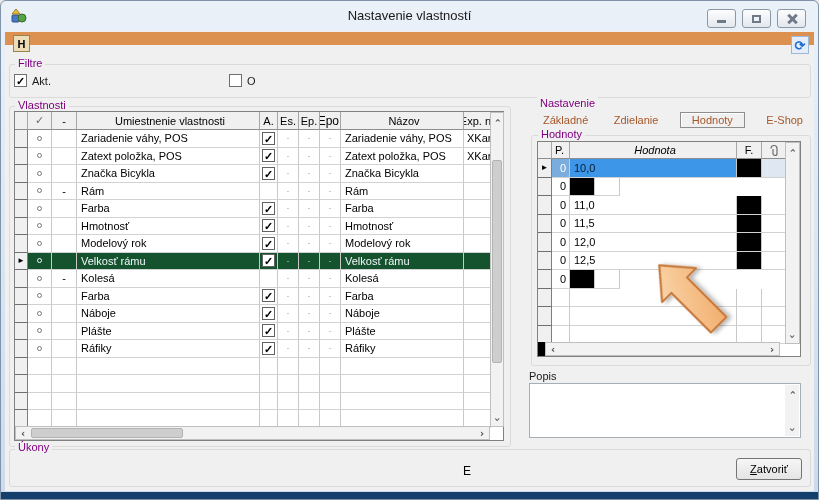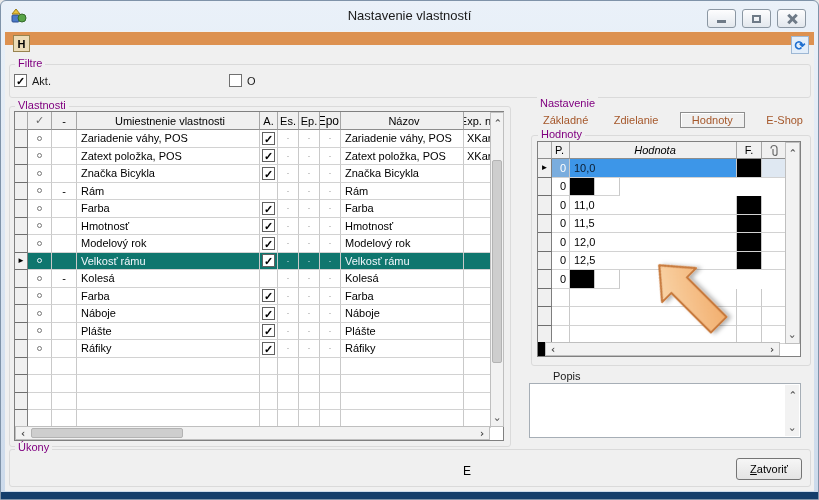--- a/index.html
+++ b/index.html
@@ -52,21 +52,21 @@
   .c-check{ width:24px; justify-content:center; }
   .c-dash{ width:25px; justify-content:center; }
   .c-place{ width:183px; padding-left:4px; }
   .c-a{ width:18px; justify-content:center; }
   .c-dot{ width:21px; justify-content:center; color:#8f8f8f; font-size:9px; }
   .c-name{ width:123px; padding-left:4px; }
   .c-exp{ width:27px; padding-left:3px; }
   .bullet{ width:5px; height:5px; border:1px solid #777; border-radius:50%; }
   .cb{ width:13px; height:13px; background:#fff; border:1px solid #616161; line-height:12px; text-align:center;
        font-size:11px; font-weight:bold; color:#000; }
-  .sel .vc{ background:#0f766e; color:#f3f8fd; }
+  .sel .vc{ background:#14532d; color:#f3f8fd; }
   .sel .c-rind{ background:#f0f0f0; color:#000; }
   .sel .c-dot{ color:#d8e6f5; }
   .sel .bullet{ border-color:#eef4fb; }
   
   .vtable{ position:absolute; left:9px; top:80px; width:490px; height:330px; border:1px solid #808080; background:#fff; }
   .vt-hd{ height:18px; }
   .vt-body .vrow{ height:17.5px; }
   
   .htable{ position:absolute; left:532px; top:110px; width:264px; height:216px; border:1px solid #808080; background:#fff; }
   .h-rind{ width:14px; background:#f0f0f0; border-right:1px solid #7e7e7e; border-bottom:1px solid #6f6f6f;
@@ -85,21 +85,21 @@
   .sb{ position:absolute; background:#f2f2f2; border:1px solid #bfbfbf; }
   .sb .arr{ position:absolute; width:100%; height:14px; display:flex; align-items:center; justify-content:center; }
   .sb.h .arr{ width:14px; height:100%; top:0; }
   .thumb{ position:absolute; background:#cecece; border:1px solid #b3b3b3; border-radius:2px; }
   .blackbox{ position:absolute; background:#000; }
   
   .tabs{ position:absolute; left:534px; top:79px; width:268px; height:19px; display:flex; justify-content:space-between; align-items:center; }
   .tab{ color:#a5572a; padding:1px 4px; }
   .tab-btn{ border:1px solid #8e8e8e; background:#f0f0f0; box-shadow:inset 1px 1px 0 #ffffff; padding:1px 11px; }
   
-  .popis-lab{ position:absolute; left:524px; top:339px; color:#1a1a1a;margin-left:24px; }
+  .popis-lab{ position:absolute; left:524px; top:339px; color:#1a1a1a; }
   .popis{ position:absolute; left:524px; top:352px; width:272px; height:55px; background:#fff; border:1px solid #a6aeb6; }
   
   .e-text{ position:absolute; left:458px; top:433px; font-size:12px; }
   .close-btn{ position:absolute; left:731px; top:427px; width:66px; height:22px; border:1px solid #757575; border-radius:3px;
     background:linear-gradient(#f6f6f6,#e4e4e4); display:flex; align-items:center; justify-content:center; font-size:11px; }
   .close-btn u{ text-decoration:underline; }
   .arrow-annot{ position:absolute; left:634px; top:216px; width:100px; height:100px; z-index:5; pointer-events:none; }
 </style>
 </head>
 <body>

